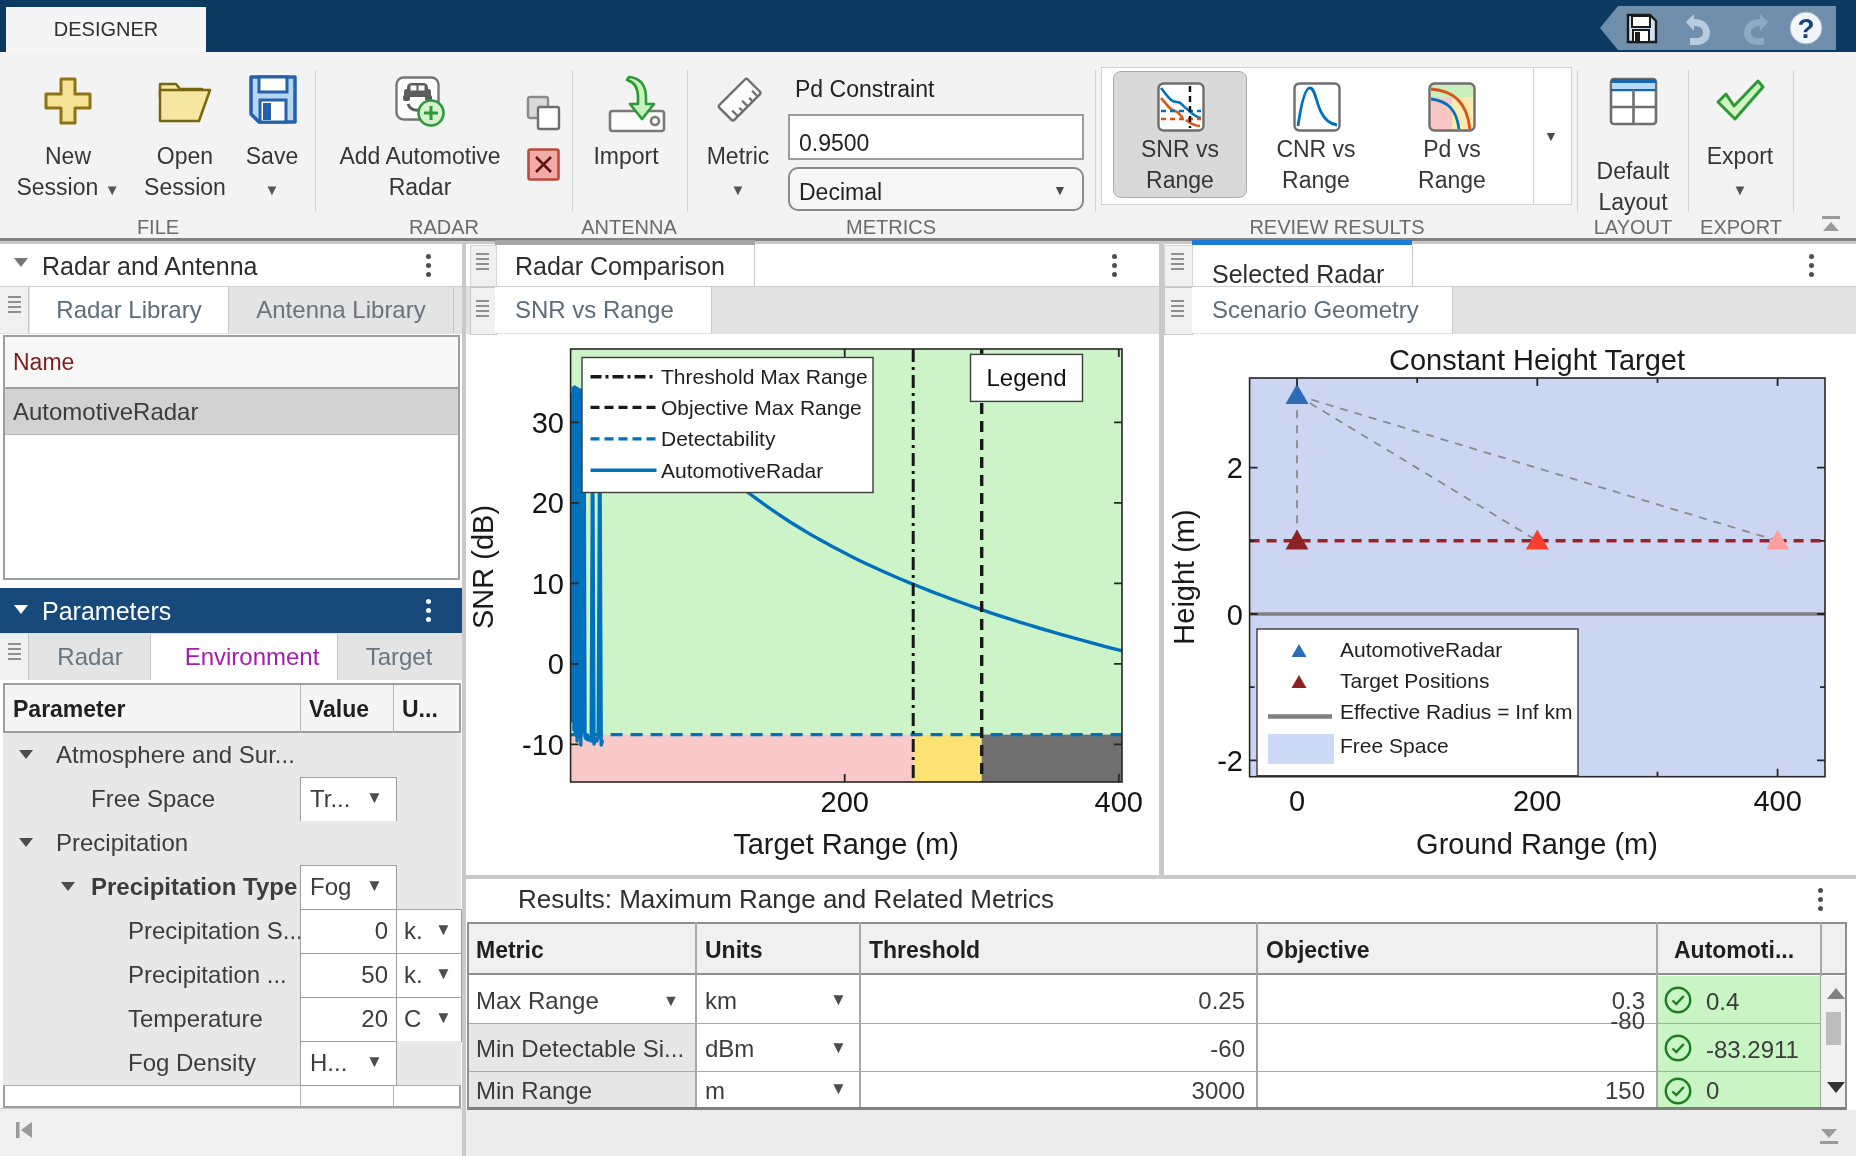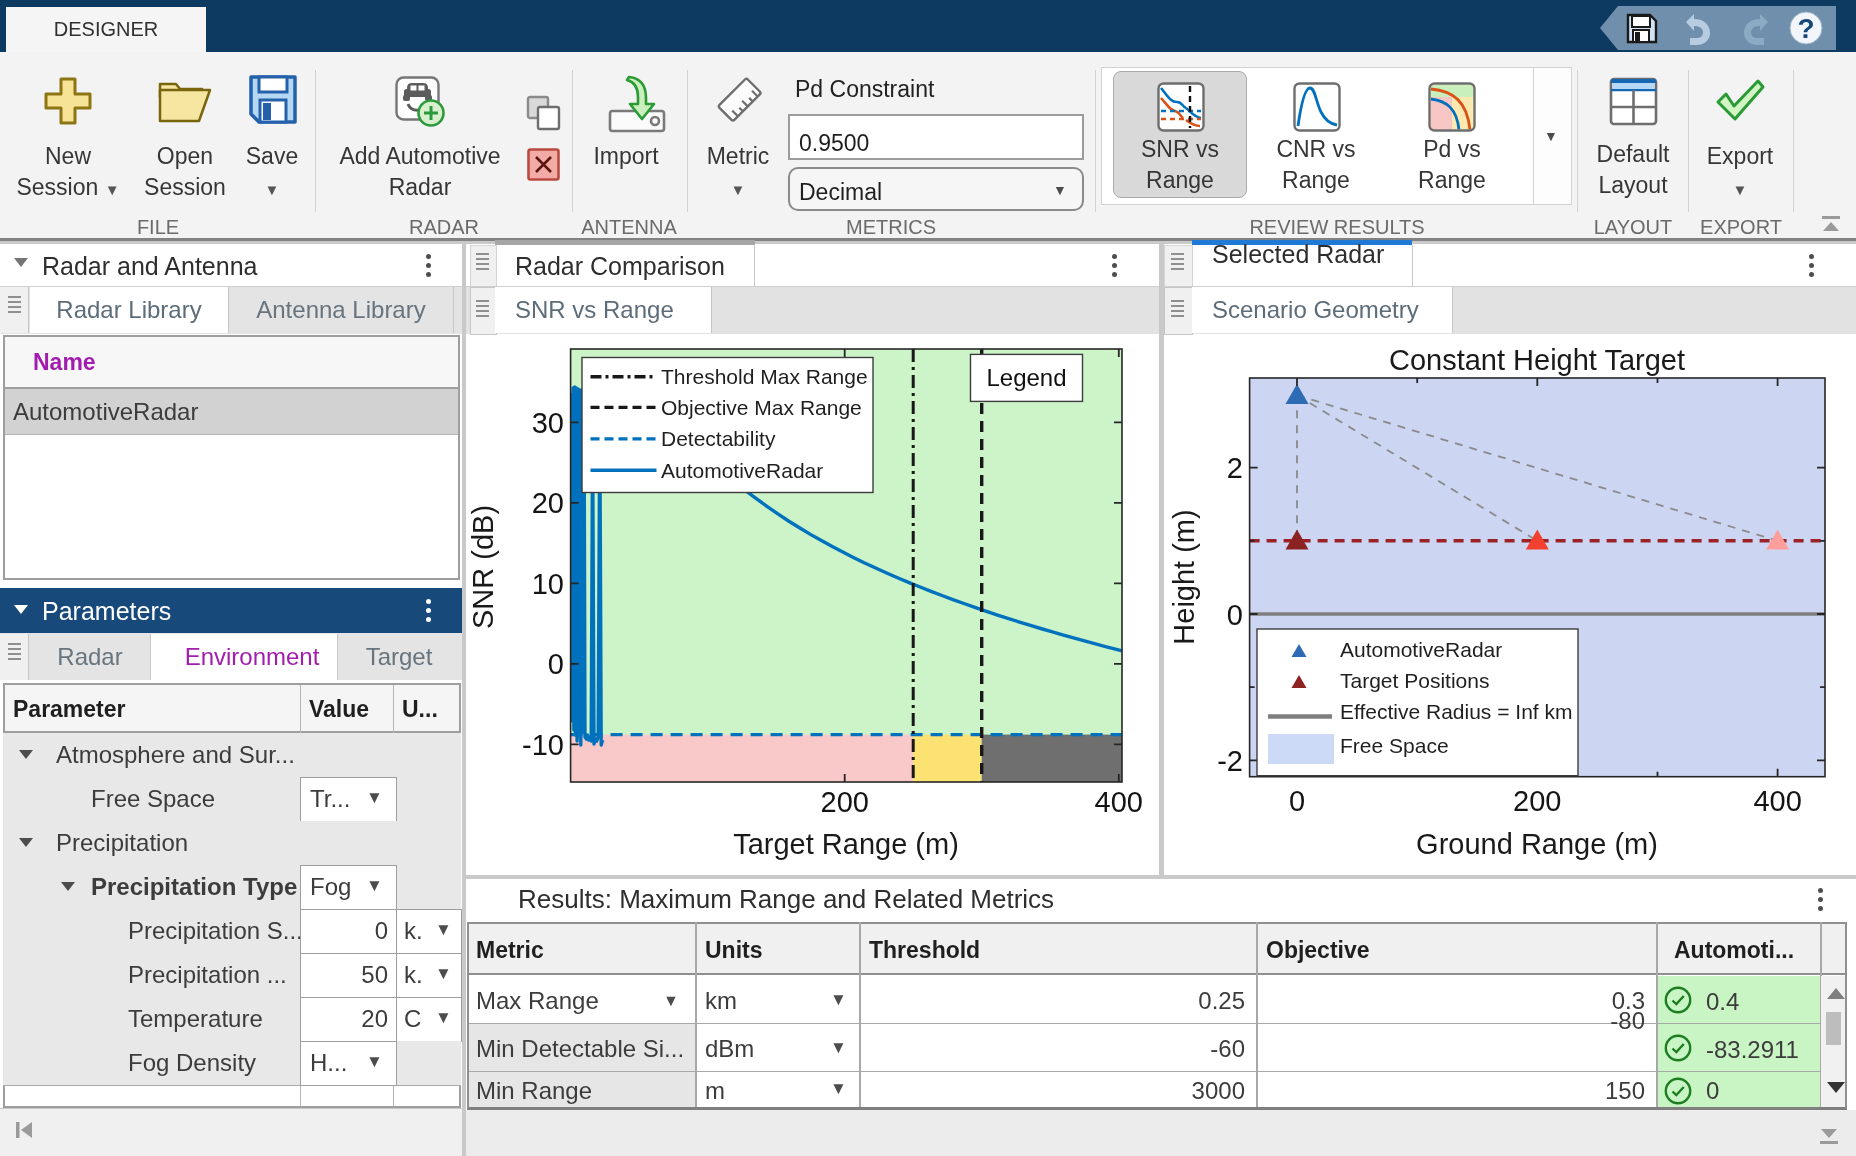--- a/index.html
+++ b/index.html
@@ -164,21 +164,21 @@
 </svg>
 <div class="itemlabel" style="left:1402px;top:134px;width:100px;">Pd vs<br>Range</div>
 
 <svg class="abs" style="left:1609px;top:77px;" width="49" height="49" viewBox="0 0 49 49">
   <rect x="2" y="2" width="45" height="45" rx="3" fill="#fff" stroke="#6e6e6e" stroke-width="2.6"></rect>
   <path d="M2,13 h45" stroke="#1668b3" stroke-width="2.6"></path>
   <rect x="3.5" y="3.5" width="42" height="8.5" fill="#b5d9f7"></rect>
   <path d="M2,4 q0,-2 2,-2 h41 q2,0 2,2 v2 h-45 z" fill="#1668b3"></path>
   <path d="M24.5,13 v34 M2,30 h45" stroke="#6e6e6e" stroke-width="2.6"></path>
 </svg>
-<div class="itemlabel" style="left:1583px;top:139px;width:100px;">Default<br>Layout</div>
+<div class="itemlabel" style="left:1583px;top:156px;width:100px;">Default<br>Layout</div>
 
 <svg class="abs" style="left:1714px;top:78px;" width="52" height="44" viewBox="0 0 52 44">
   <path d="M4,24 L12,16 L20,28 L44,3 L49,9 L21,41 Z" fill="#d2f3c2" stroke="#2a9a35" stroke-width="3" stroke-linejoin="round"></path>
 </svg>
 <div class="itemlabel" style="left:1690px;top:141px;width:100px;">Export<br><span style="color:#555;font-size:15px;">▼</span></div>
 
 <svg class="abs" style="left:1820px;top:214px;" width="22" height="20" viewBox="0 0 22 20">
   <rect x="2" y="2" width="18" height="3" fill="#9a9a9a"></rect>
   <path d="M11,8 l8,9 h-16 z" fill="#9a9a9a"></path>
 </svg>
@@ -198,21 +198,21 @@
 <div class="hline" style="left:8px;top:296px;"></div>
 <div class="hline" style="left:8px;top:301px;"></div>
 <div class="hline" style="left:8px;top:306px;"></div>
 <div class="hline" style="left:8px;top:311px;"></div>
 <div class="abs" style="left:30px;top:287px;width:198px;height:46px;background:#fff;border-right:1px solid #c6c6c6;"></div>
 <div class="abs tabtxt" style="left:30px;top:287px;width:198px;line-height:46px;text-align:center;color:#5d6c79;">Radar Library</div>
 <div class="abs tabtxt" style="left:229px;top:287px;width:224px;line-height:46px;text-align:center;color:#68747e;border-right:1px solid #c6c6c6;">Antenna Library</div>
 
 <div class="abs" style="left:3px;top:335px;width:457px;height:245px;background:#fff;border:2px solid #9e9e9e;box-sizing:border-box;"></div>
 <div class="abs" style="left:5px;top:337px;width:453px;height:52px;background:#f7f7f7;border-bottom:2px solid #9e9e9e;box-sizing:border-box;"></div>
-<div class="abs" style="left:13px;top:349px;font-size:23px;font-weight:bold;color:#a21caf;margin-left:20px;">Name</div>
+<div class="abs" style="left:13px;top:349px;font-size:23px;font-weight:normal;color:#7f1d1d;">Name</div>
 <div class="abs" style="left:5px;top:389px;width:453px;height:45px;background:#d2d2d2;border-bottom:1px solid #b5b5b5;"></div>
 <div class="abs" style="left:13px;top:398px;font-size:24px;color:#3c3c3c;">AutomotiveRadar</div>
 
 <div class="abs" style="left:0;top:588px;width:462px;height:45px;background:#17497b;"></div>
 <div class="abs" style="left:14px;top:605px;width:0;height:0;border-left:7px solid transparent;border-right:7px solid transparent;border-top:9px solid #fff;"></div>
 <div class="abs paneltitle" style="left:42px;top:597px;color:#fff;">Parameters</div>
 <div class="dots3" style="left:426px;top:599px;background:#fff;"></div>
 <div class="dots3" style="left:426px;top:608px;background:#fff;"></div>
 <div class="dots3" style="left:426px;top:617px;background:#fff;"></div>
 
@@ -373,21 +373,21 @@
 </svg>
 
 <div class="abs" style="left:1164px;top:244px;width:692px;height:631px;background:#fff;"></div>
 <div class="abs" style="left:1192px;top:240px;width:220px;height:5px;background:#1e7ad4;"></div>
 <div class="handle" style="left:1164px;top:245px;width:27px;height:41px;border:1px solid #d5d5d5;"></div>
 <div class="hline" style="left:1171px;top:253px;"></div>
 <div class="hline" style="left:1171px;top:258px;"></div>
 <div class="hline" style="left:1171px;top:263px;"></div>
 <div class="hline" style="left:1171px;top:268px;"></div>
 <div class="abs" style="left:1412px;top:245px;width:1px;height:41px;background:#c9c9c9;"></div>
-<div class="abs paneltitle" style="left:1212px;top:240px;">Selected Radar</div>
+<div class="abs paneltitle" style="left:1212px;top:260px;">Selected Radar</div>
 <div class="dots3" style="left:1809px;top:254px;"></div>
 <div class="dots3" style="left:1809px;top:263px;"></div>
 <div class="dots3" style="left:1809px;top:272px;"></div>
 <div class="abs" style="left:1164px;top:286px;width:692px;height:47px;background:#e2e2e2;border-top:1px solid #cfcfcf;"></div>
 <div class="handle" style="left:1164px;top:287px;width:27px;height:46px;border:1px solid #c6c6c6;"></div>
 <div class="hline" style="left:1171px;top:300px;"></div>
 <div class="hline" style="left:1171px;top:305px;"></div>
 <div class="hline" style="left:1171px;top:310px;"></div>
 <div class="hline" style="left:1171px;top:315px;"></div>
 <div class="abs" style="left:1192px;top:287px;width:260px;height:46px;background:#fff;border-right:1px solid #c6c6c6;"></div>

